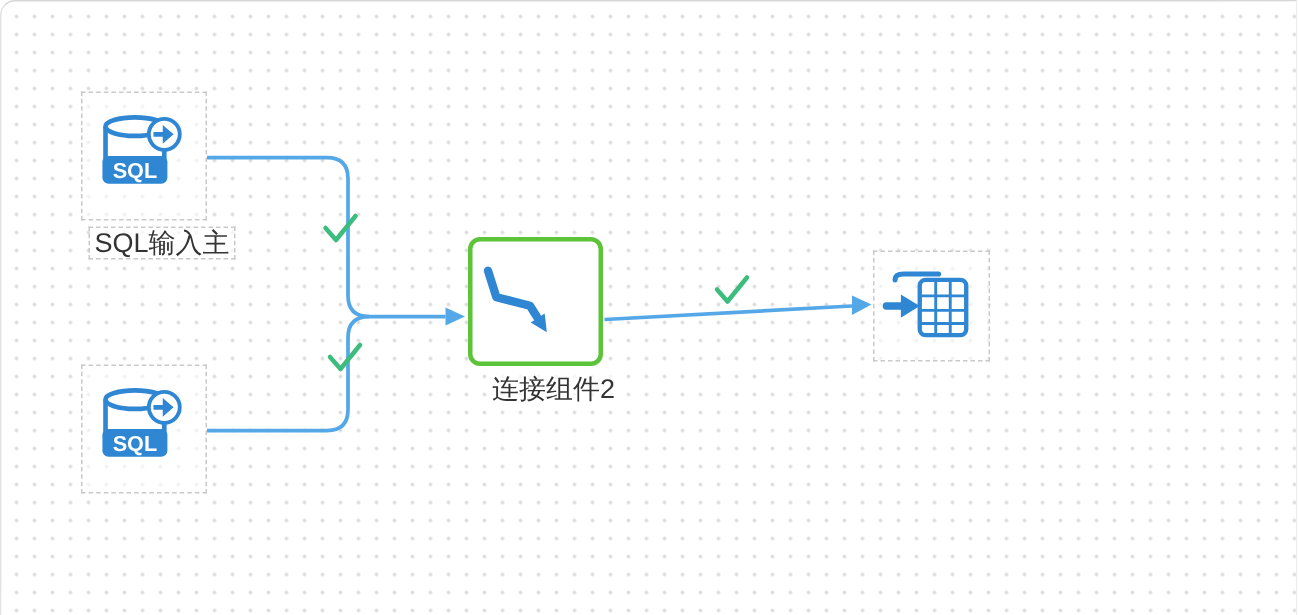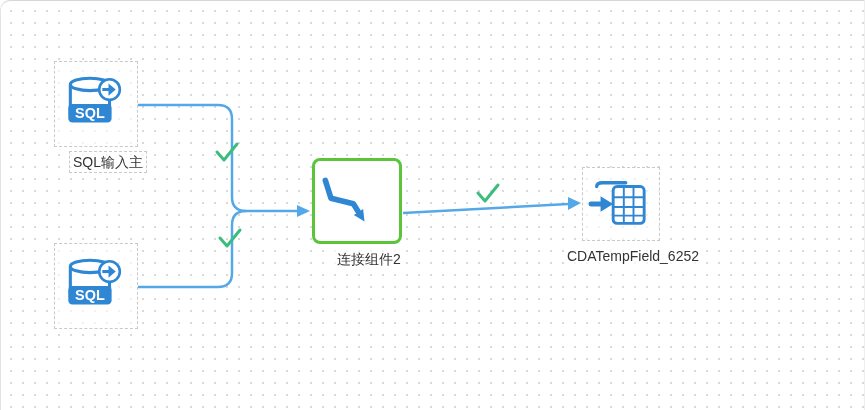--- a/index.html
+++ b/index.html
@@ -47,21 +47,21 @@
   }
   .icon-box.join {
     border: 3px solid #5cc438;
     border-radius: 8px;
     background: #ffffff;
     width: 90px;
     height: 86px;
   }
   .node-label {
     margin-top: 5px;
-    font-size: 14px;
+    font-size: 18px;
     color: #333333;
     white-space: nowrap;
     line-height: 18px;
     padding: 1px 3px;
     background: rgba(255,255,255,0.7);
     margin-left: 24px;
   }
   .node-label.selected {
     outline: 1px dashed #c9c9c9;
   }
@@ -130,16 +130,15 @@
   <div class="node" style="left:545px; top:166px; width:150px;">
     <div class="icon-box dashed" style="width:78px; height:74px;">
       <svg viewBox="0 0 64 56" width="62" height="56">
         <path d="M4 28 H16" stroke="#2f87d4" stroke-width="5" fill="none" stroke-linecap="round"></path>
         <path d="M14 20 L27 28 L14 36 Z" fill="#2f87d4"></path>
         <path d="M10 10 Q10 6 16 6 H40" stroke="#2f87d4" stroke-width="3.5" fill="none" stroke-linecap="round"></path>
         <rect x="27" y="10" width="32" height="38" rx="4" fill="#ffffff" stroke="#2f87d4" stroke-width="3"></rect>
         <path d="M27 21 H59 M27 31 H59 M27 40 H59 M38 10 V48 M48 10 V48" stroke="#2f87d4" stroke-width="2" fill="none"></path>
       </svg>
     </div>
-    <div class="node-label">CDATempField_6252</div>
   </div>
 
 </div>
 
 </body></html>

